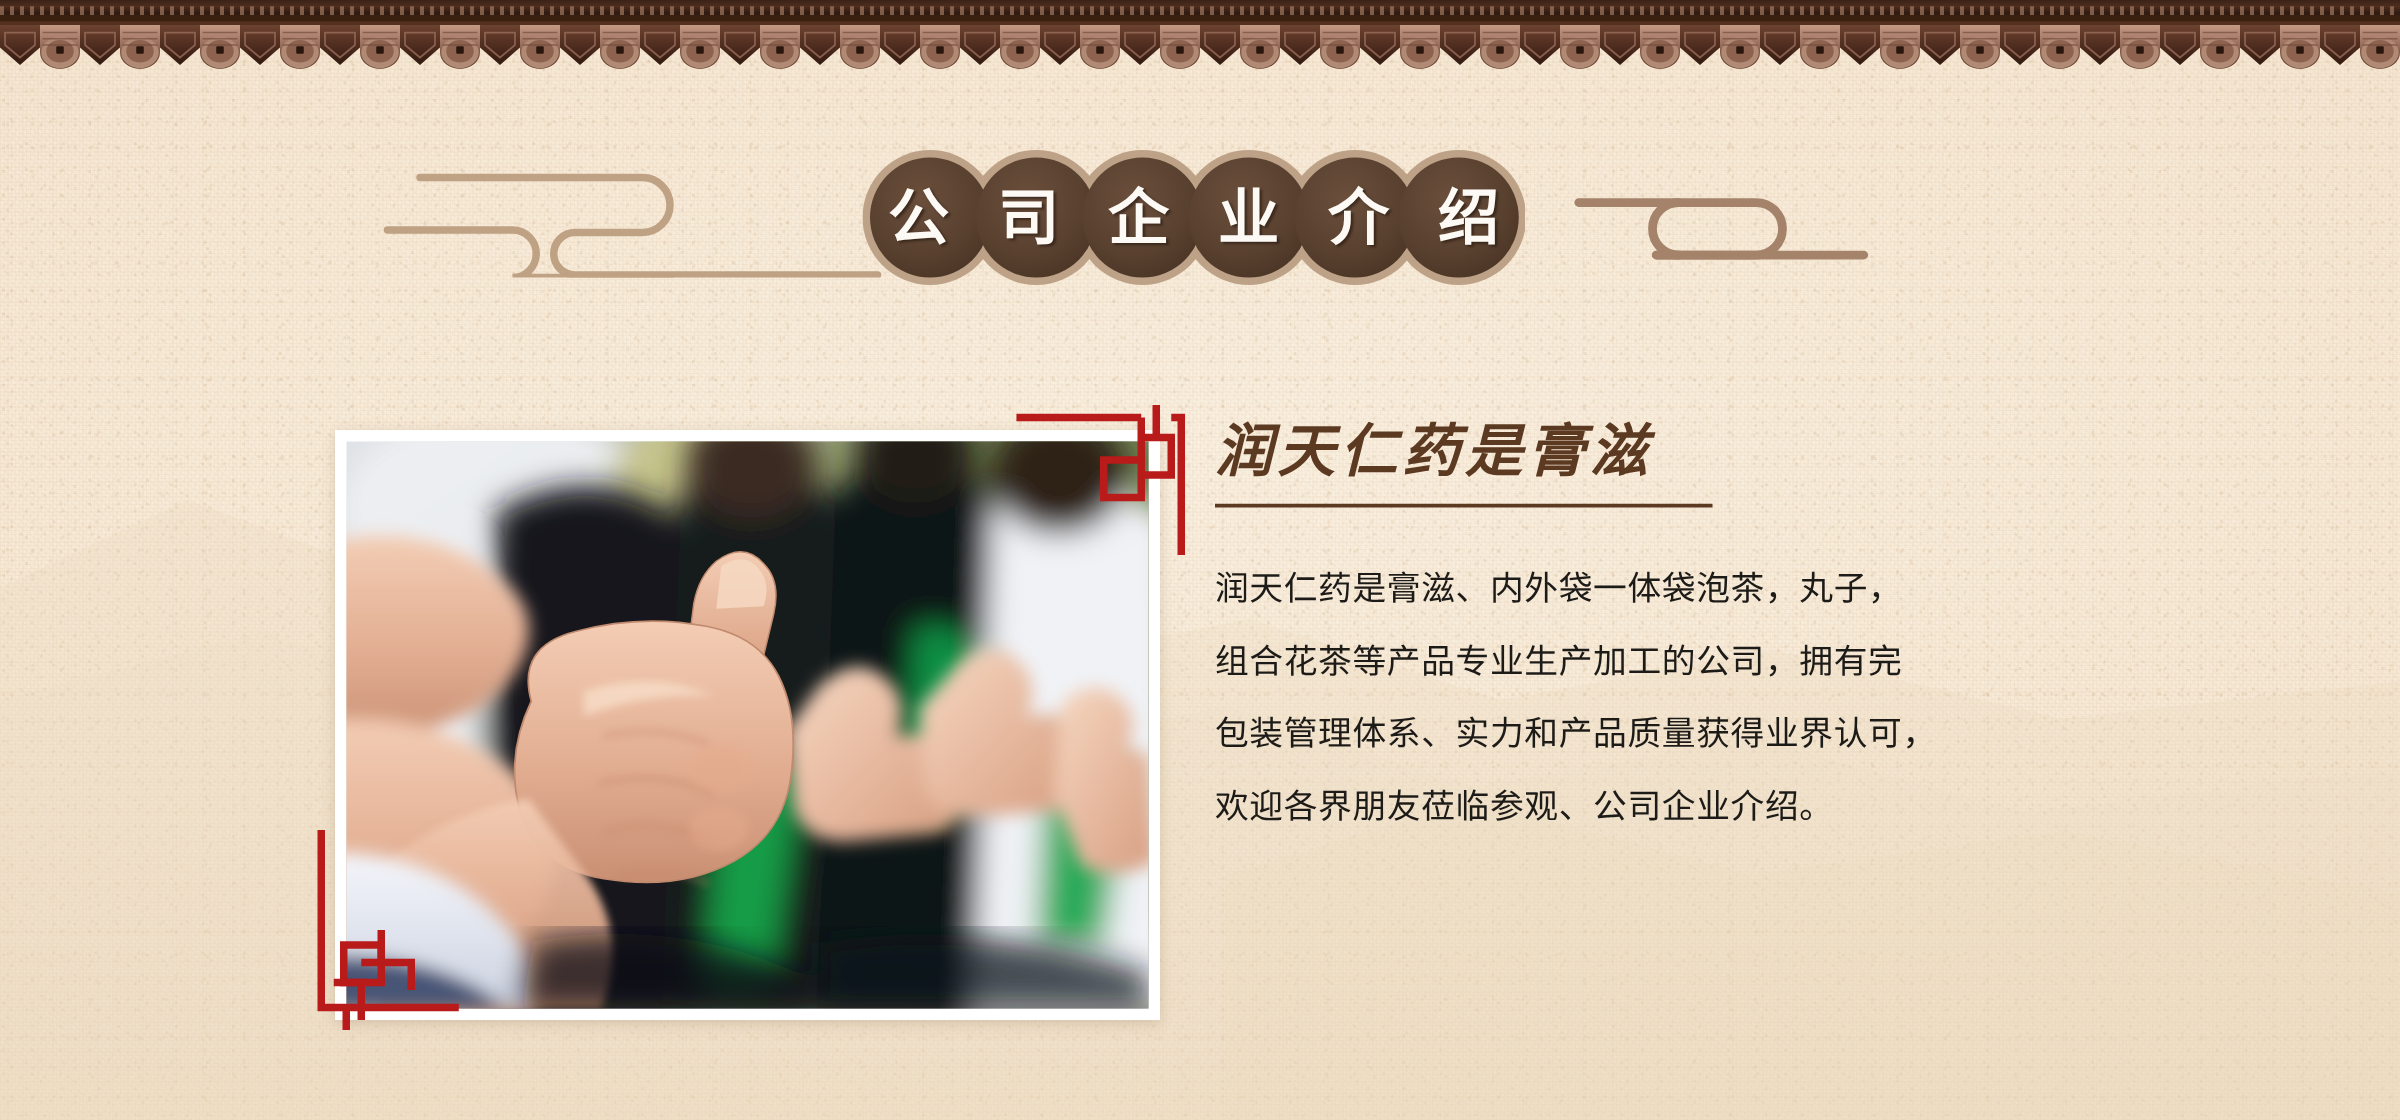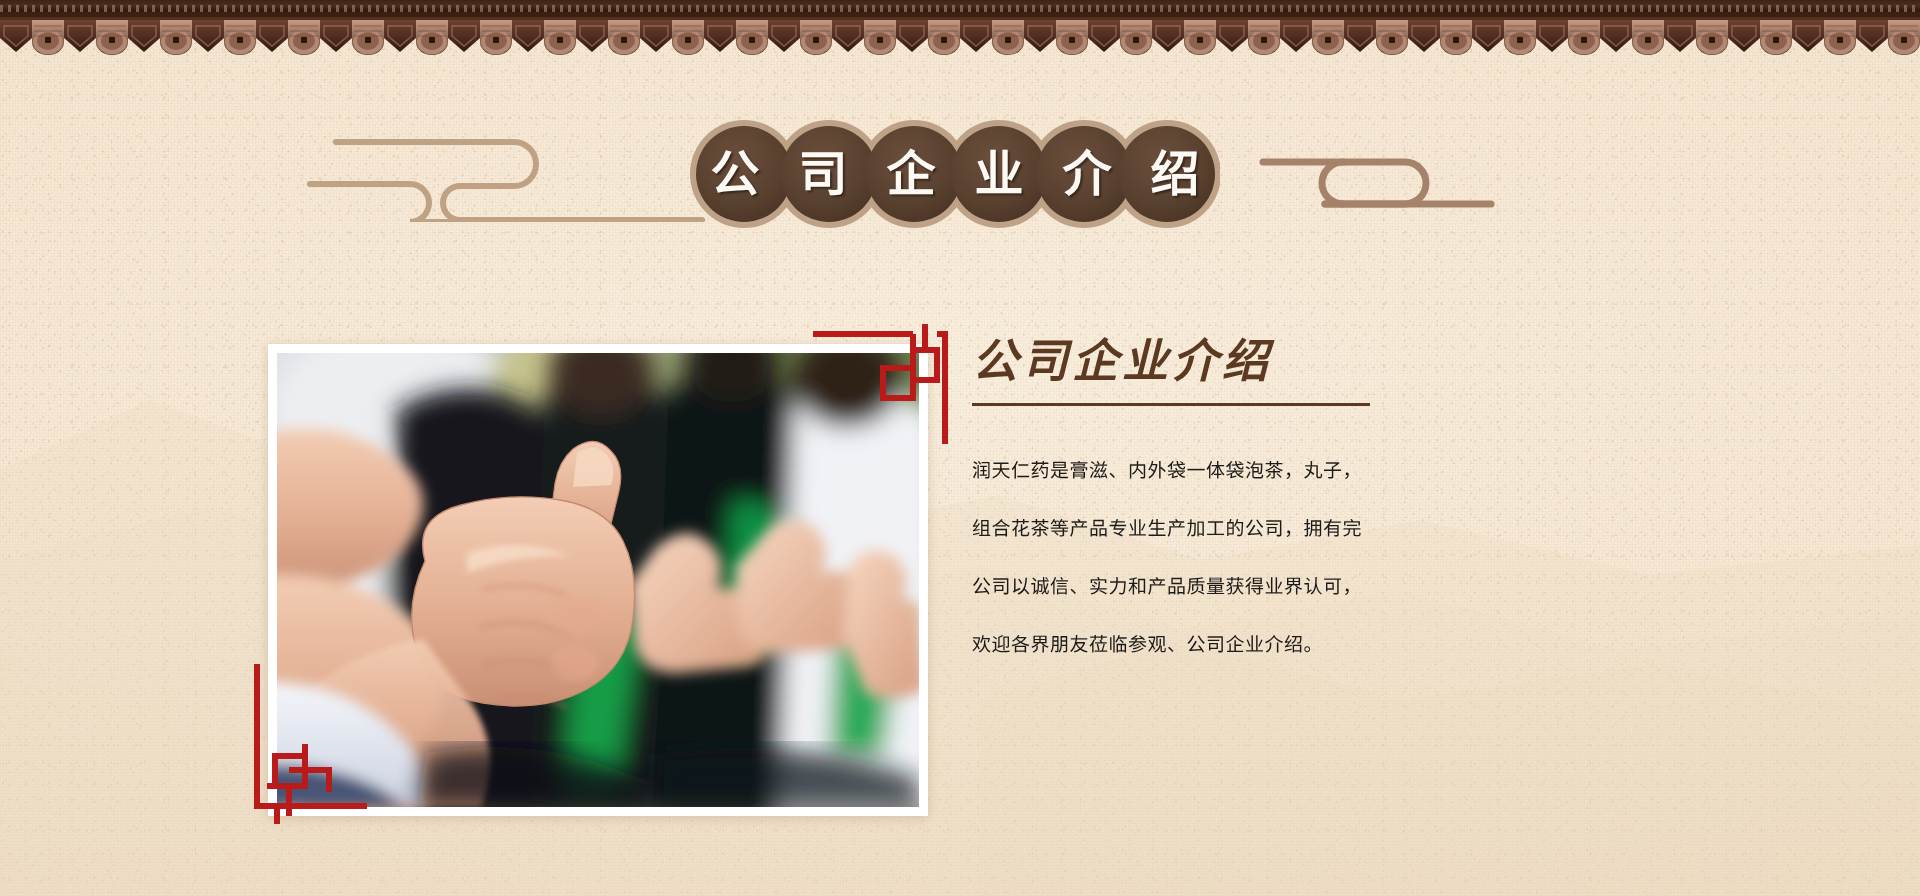--- a/index.html
+++ b/index.html
@@ -164,21 +164,21 @@
   }
   .heading-rule {
     margin-top: 16px;
     width: 398px;
     height: 3px;
     background: #5c3a22;
   }
   .body-copy {
     margin-top: 36px;
     font-family: "Liberation Sans", "DejaVu Sans", sans-serif;
-    font-size: 19px;
+    font-size: 27px;
     color: #1d1b18;
     line-height: 58px;
     letter-spacing: .5px;
   }
   .body-line { white-space: nowrap; }
 </style>
 </head>
 <body>
 
 <div id="stage">
@@ -433,23 +433,23 @@
         <path d="M32,92 H62 V122 H32 Z"></path>
         <path d="M46,106 H86 V128"></path>
         <path d="M24,122 H46 V152"></path>
         <path d="M62,106 V80"></path>
         <path d="M34,142 V160"></path>
       </g>
     </svg>
   </div>
 
   <div class="text-col">
-    <h2 class="section-heading">公司企业介绍</h2>
+    <h2 class="section-heading">润天仁药是膏滋</h2>
     <div class="heading-rule"></div>
     <div class="body-copy">
       <div class="body-line">润天仁药是膏滋、内外袋一体袋泡茶，丸子，</div>
       <div class="body-line">组合花茶等产品专业生产加工的公司，拥有完</div>
-      <div class="body-line">公司以诚信、实力和产品质量获得业界认可，</div>
+      <div class="body-line">包装管理体系、实力和产品质量获得业界认可，</div>
       <div class="body-line">欢迎各界朋友莅临参观、公司企业介绍。</div>
     </div>
   </div>
 
 </div>
 
 </body></html>

